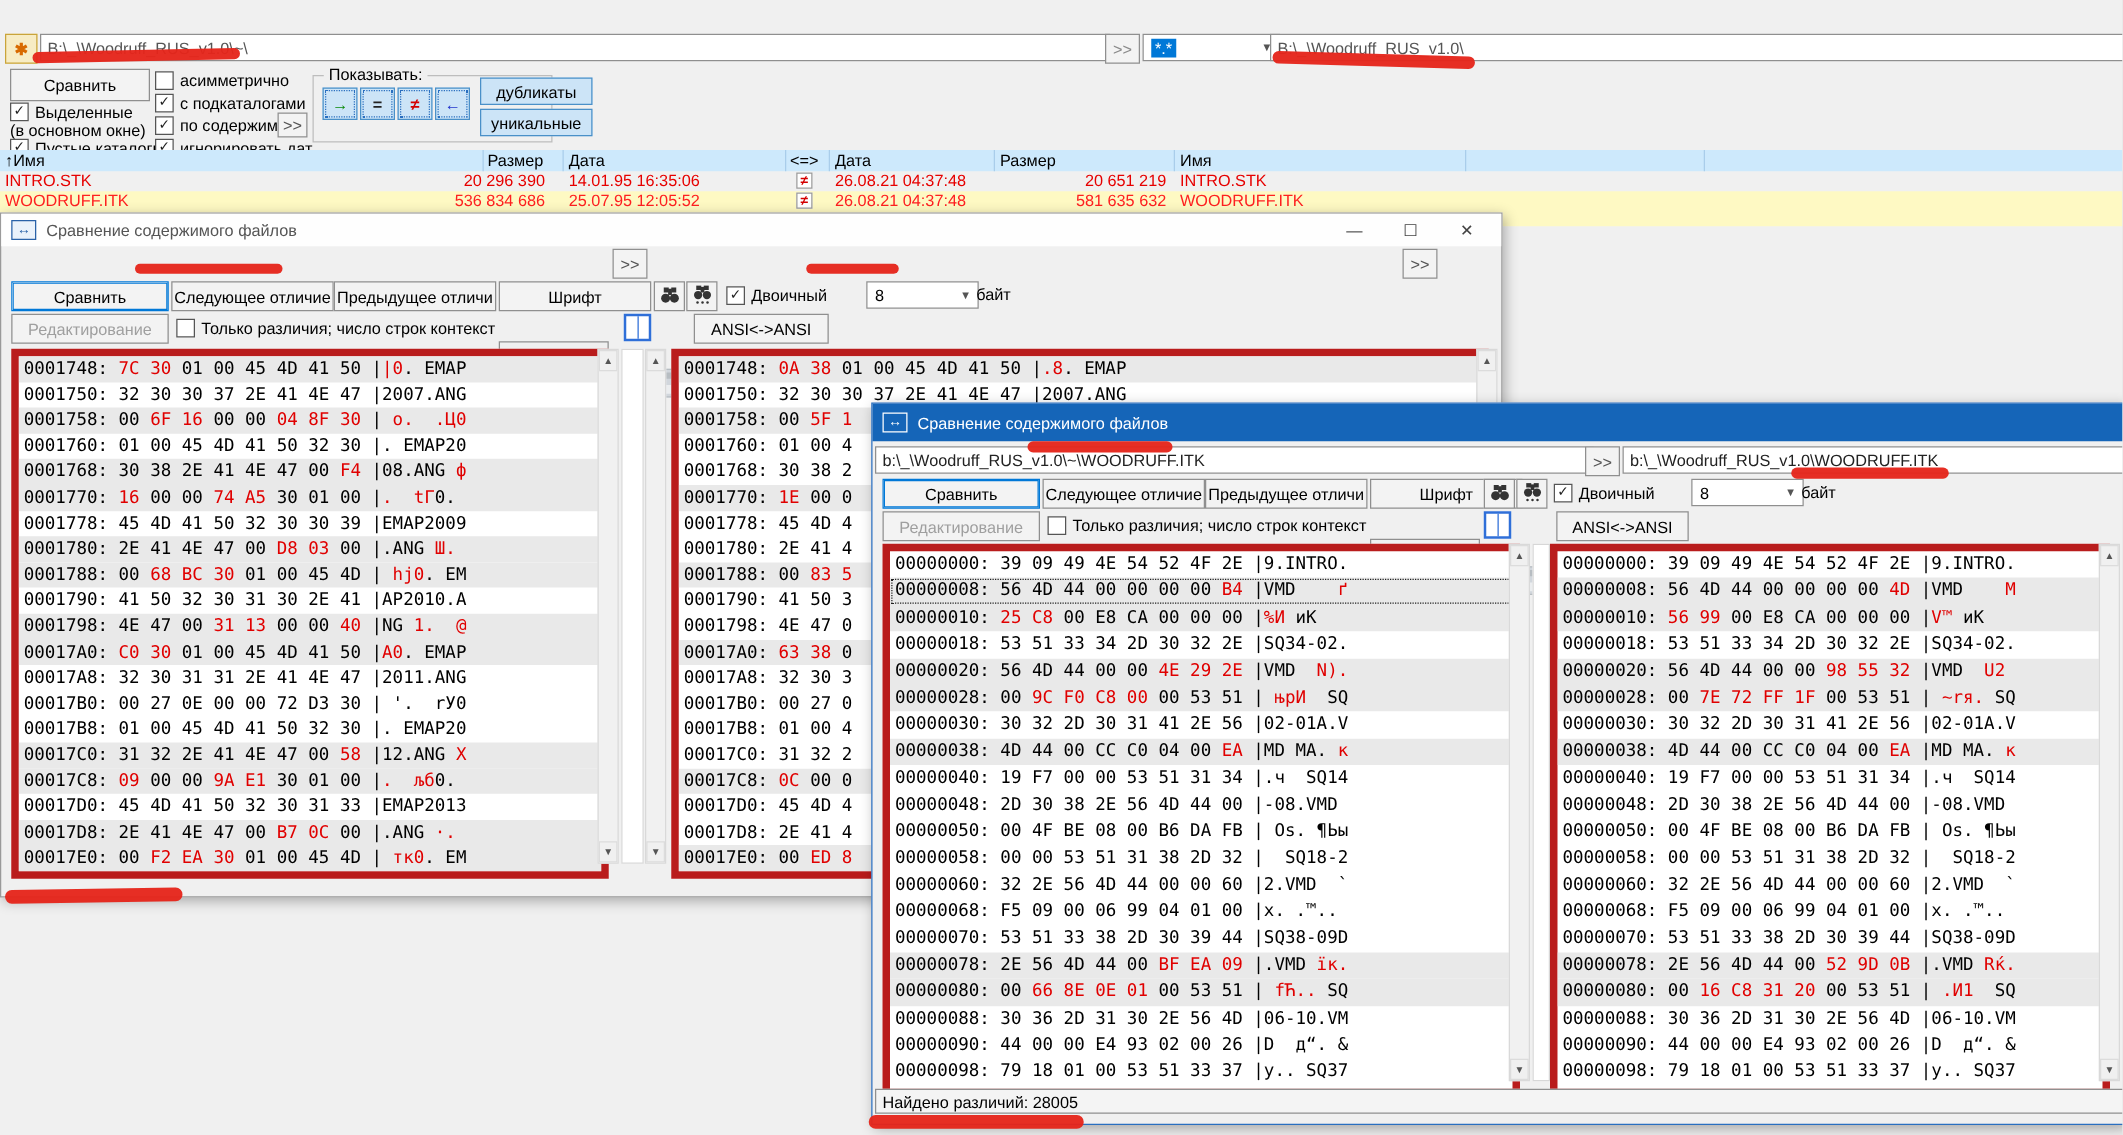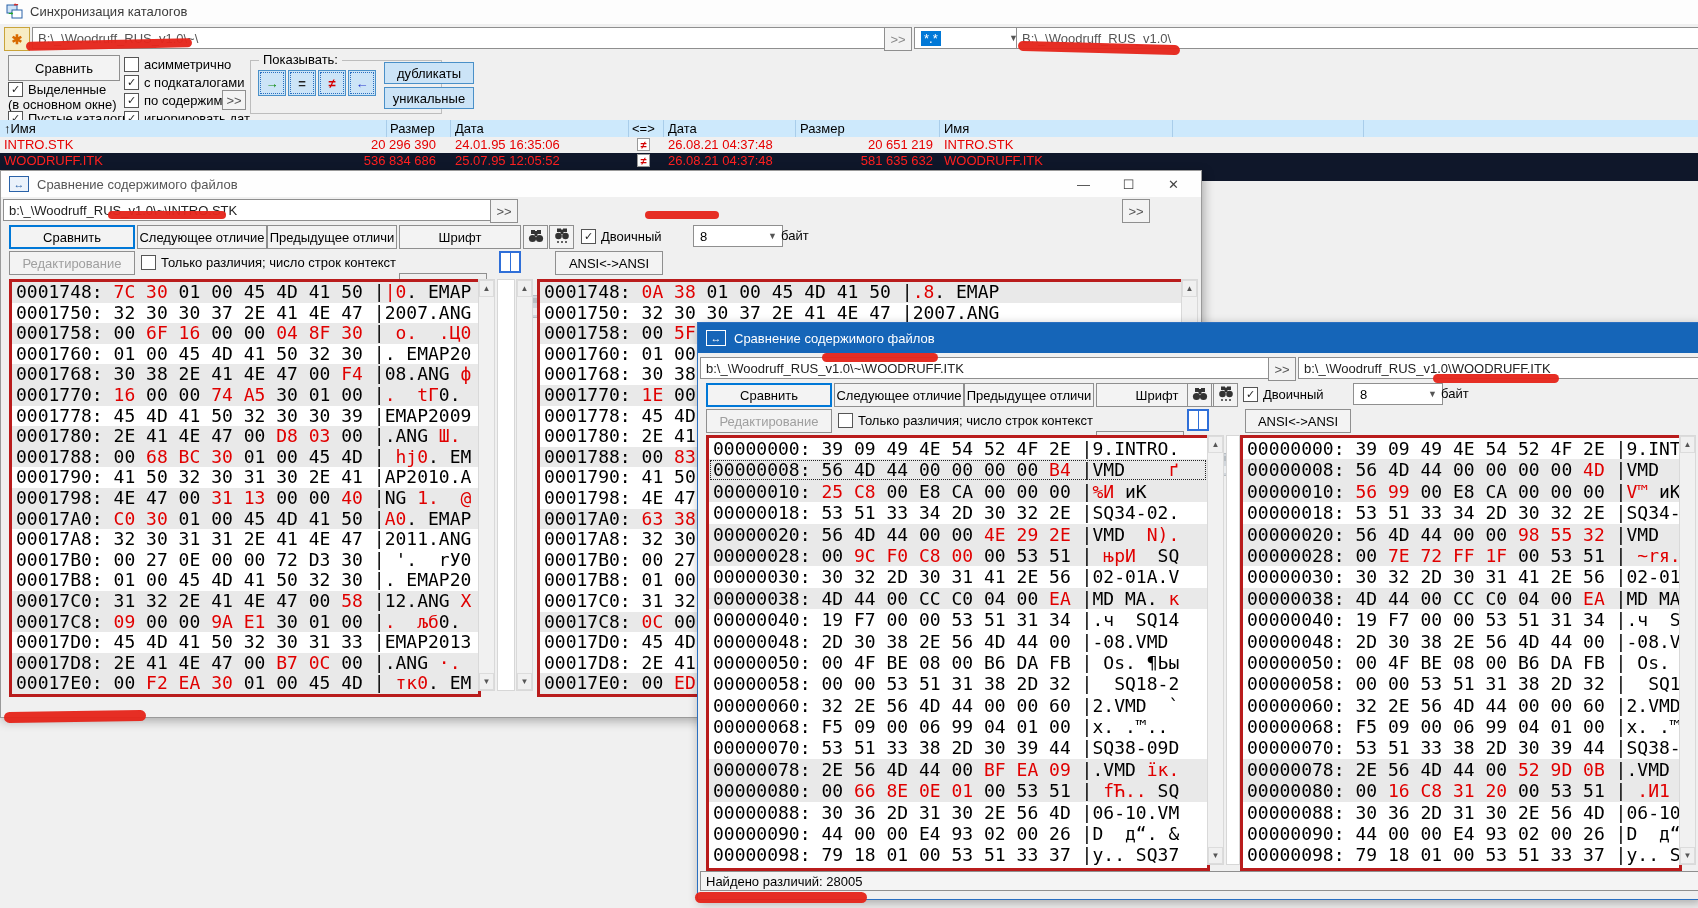--- a/index.html
+++ b/index.html
@@ -14,37 +14,37 @@
   .btn.toggle{background:#cce4f7;border-color:#4a90c8;}
   .btn.icon-toggle{background:#cce4f7;border:1px solid #4a90c8;outline:1px dotted #2a6fc0;outline-offset:-3px;font-weight:bold;}
   .combo{background:#fff;border:1px solid #8f8f8f;display:flex;align-items:center;padding:0 6px;position:relative;font-size:13px;}
   .combo .arrow{position:absolute;right:5px;color:#555;font-size:9px;}
   .combo.disabled{background:#efefef;color:#8a8a8a;}
   .cb{width:13px;height:13px;background:#fff;border:1px solid #555;display:inline-flex;align-items:center;justify-content:center;font-size:11px;line-height:1;flex:none;color:#222;}
   .cb.on::after{content:"✓";}
   .cbrow{position:absolute;display:flex;align-items:center;gap:5px;white-space:nowrap;}
   .win{position:absolute;background:#f0f0f0;border:1px solid #9a9a9a;box-shadow:2px 3px 10px rgba(0,0,0,.3);}
   .titlebar{position:absolute;display:flex;align-items:center;gap:8px;padding-left:8px;box-sizing:border-box;}
-  .hexpanel{position:absolute;background:#fff;border:3px solid #b91c1c;font-family:"DejaVu Sans Mono",monospace;font-size:18px;overflow:hidden;white-space:pre;}
+  .hexpanel{position:absolute;background:#fff;border:6px solid #b91c1c;font-family:"DejaVu Sans Mono",monospace;font-size:14px;overflow:hidden;white-space:pre;}
   .hexpanel .hexrow{height:var(--rh,21px);line-height:var(--rh,21px);padding-left:4px;}
   .hexrow.hl{background:#e9e9e9;}
   .hexrow.focus{outline:1px dotted #222;outline-offset:-2px;}
   .red{color:#e00000;}
   .redtext{color:#e60000;}
   .sb{position:absolute;background:#f1f1f1;border:1px solid #d9d9d9;display:flex;flex-direction:column;justify-content:space-between;align-items:stretch;box-sizing:border-box;}
   .sb .ar{font-size:8px;color:#555;text-align:center;background:#f0f0f0;border:1px solid #dcdcdc;padding:3px 0;}
   .marker{position:absolute;background:#e5251b;border-radius:6px;z-index:60;opacity:.96;}
   .group{position:absolute;border:1px solid #bdbdbd;}
   .grouplbl{position:absolute;top:-9px;left:8px;background:#f0f0f0;padding:0 4px;font-size:13px;}
   .thead{position:absolute;background:#cde9fc;font-size:13px;}
   .thead span{position:absolute;top:1px;white-space:nowrap;}
   .vsep{position:absolute;top:0;width:1px;height:100%;background:#a9cdea;}
   .trow{position:absolute;height:28px;font-size:13px;width:1698px;}
   .trow span{position:absolute;white-space:nowrap;top:0;}
-  .trow.sel{background:#0f172a;}
+  .trow.sel{background:#fef9c3;}
   .trow.sel .c-txt{color:#ff2020;}
   .c-name1{left:4px;}
   .c-size1{left:318px;width:118px;text-align:right;}
   .c-date1{left:455px;}
   .c-neqc{left:637px;top:1px!important;}
   .c-date2{left:668px;}
   .c-size2{left:793px;width:140px;text-align:right;}
   .c-name2{left:944px;}
   .neq{width:13px;height:13px;background:#fff;border:1px solid #9a9a9a;color:#d40000;font-weight:bold;font-size:11px;display:flex;align-items:center;justify-content:center;box-sizing:border-box;}
   .winbtn{position:absolute;top:0;width:45px;height:26px;display:flex;align-items:center;justify-content:center;color:#444;font-size:13px;}
@@ -53,31 +53,20 @@
   .saveicon{background:#b9c2cc;border:1px solid #8a949e;position:relative;}
   .saveicon::after{content:"";position:absolute;left:4px;right:4px;bottom:2px;height:7px;background:#e8ecef;}
   .saveicon::before{content:"";position:absolute;left:6px;right:6px;top:2px;height:5px;background:#8a949e;}
   .gapstrip{position:absolute;background:#fff;border:1px solid #d7d7d7;}
 </style>
 </head>
 <body>
 
 <div id="canvas">
 
-  <div class="abs" style="left:0;top:0;width:1698px;height:24px;background:#fdfdfd;">
-    <span class="abs" style="left:6px;top:3px;">
-      <svg width="17" height="17" viewBox="0 0 17 17">
-          <rect x="1" y="2" width="10" height="8" fill="#cfe3f7" stroke="#2a62a8"></rect>
-          <rect x="6" y="7" width="10" height="8" fill="#ffffff" stroke="#2a62a8"></rect>
-          <path d="M3 12 l5 0 l0 -2 l3 3 l-3 3 l0 -2 l-5 0 z" fill="#1faa1f" transform="scale(0.55) translate(2,6)"></path>
-          <path d="M14 4 l-5 0 l0 -2 l-3 3 l3 3 l0 -2 l5 0 z" fill="#d03030" transform="scale(0.55) translate(8,-2)"></path>
-        </svg>
-    </span>
-    <span class="abs" style="left:30px;top:4px;color:#3a3a3a;">Синхронизация каталогов</span>
-  </div>
 
   <div class="abs btn" style="left:4px;top:27px;width:24px;height:22px;background:#f7ecc4;border-color:#c9a43a;color:#d86a00;font-weight:bold;">✱</div>
   <div class="abs field dim" style="left:32px;top:27px;width:844px;height:20px;">B:\_\Woodruff_RUS_v1.0\~\</div>
   <div class="abs btn" style="left:884px;top:27px;width:26px;height:22px;color:#8a8a8a;">&gt;&gt;</div>
   <div class="abs combo" style="left:914px;top:27px;width:96px;height:20px;">
     <span style="background:#0078d7;color:#fff;padding:0 3px;">*.*</span>
     <span class="arrow">▼</span>
   </div>
   <div class="abs field dim" style="left:1016px;top:27px;width:678px;height:20px;">B:\_\Woodruff_RUS_v1.0\</div>
 
@@ -141,21 +130,21 @@
       <i class="vsep" style="left:663px;"></i>
       <i class="vsep" style="left:795px;"></i>
       <i class="vsep" style="left:939px;"></i>
       <i class="vsep" style="left:1172px;"></i>
       <i class="vsep" style="left:1363px;"></i>
   </div>
   <div id="table-rows">
       <div class="trow" style="top: 137px;">
         <span class="c-name1 c-txt redtext">INTRO.STK</span>
         <span class="c-size1 c-txt redtext">20 296 390</span>
-        <span class="c-date1 c-txt redtext">24.01.95 16:35:06</span>
+        <span class="c-date1 c-txt redtext">14.01.95 16:35:06</span>
         <span class="c-date2 c-txt redtext">26.08.21 04:37:48</span>
         <span class="c-size2 c-txt redtext">20 651 219</span>
         <span class="c-name2 c-txt redtext">INTRO.STK</span>
         <span class="c-neqc">
           <span class="neq">≠</span>
         </span>
       </div>
       <div class="trow sel" style="top: 153px;">
         <span class="c-name1 c-txt redtext">WOODRUFF.ITK</span>
         <span class="c-size1 c-txt redtext">536 834 686</span>
@@ -170,21 +159,20 @@
     </div>
 
   <div class="win" id="win1" style="left:0;top:170px;width:1200px;height:546px;z-index:10;">
     <div class="titlebar" style="left:0;top:0;width:100%;height:26px;background:#fefefe;">
       <span style="display:inline-flex;width:18px;height:14px;border:1px solid #2a62a8;background:#eaf2fb;color:#2a62a8;font-size:11px;align-items:center;justify-content:center;">↔</span>
       <span style="color:#555;">Сравнение содержимого файлов</span>
       <span class="winbtn" style="left:1060px;">—</span>
       <span class="winbtn" style="left:1105px;">☐</span>
       <span class="winbtn" style="left:1150px;">✕</span>
     </div>
-    <div class="abs field" style="left:2px;top:28px;width:482px;height:20px;">b:\_\Woodruff_RUS_v1.0\~\INTRO.STK</div>
     <div class="abs btn" style="left:489px;top:28px;width:26px;height:22px;color:#555;">&gt;&gt;</div>
     <div class="abs btn" style="left:1121px;top:28px;width:26px;height:22px;color:#555;">&gt;&gt;</div>
 
     <div class="abs btn primary" style="left:8px;top:54px;width:124px;height:22px;">Сравнить</div>
     <div class="abs btn" style="left:136px;top:54px;width:128px;height:22px;">Следующее отличие</div>
     <div class="abs btn" style="left:266px;top:54px;width:128px;height:22px;">Предыдущее отличи</div>
     <div class="abs btn" style="left:398px;top:54px;width:120px;height:22px;">Шрифт</div>
     <div class="abs btn" style="left:522px;top:54px;width:23px;height:22px;">
         <span><svg width="16" height="14" viewBox="0 0 16 14">
             <rect x="3" y="1" width="4" height="4" fill="#333"></rect>

